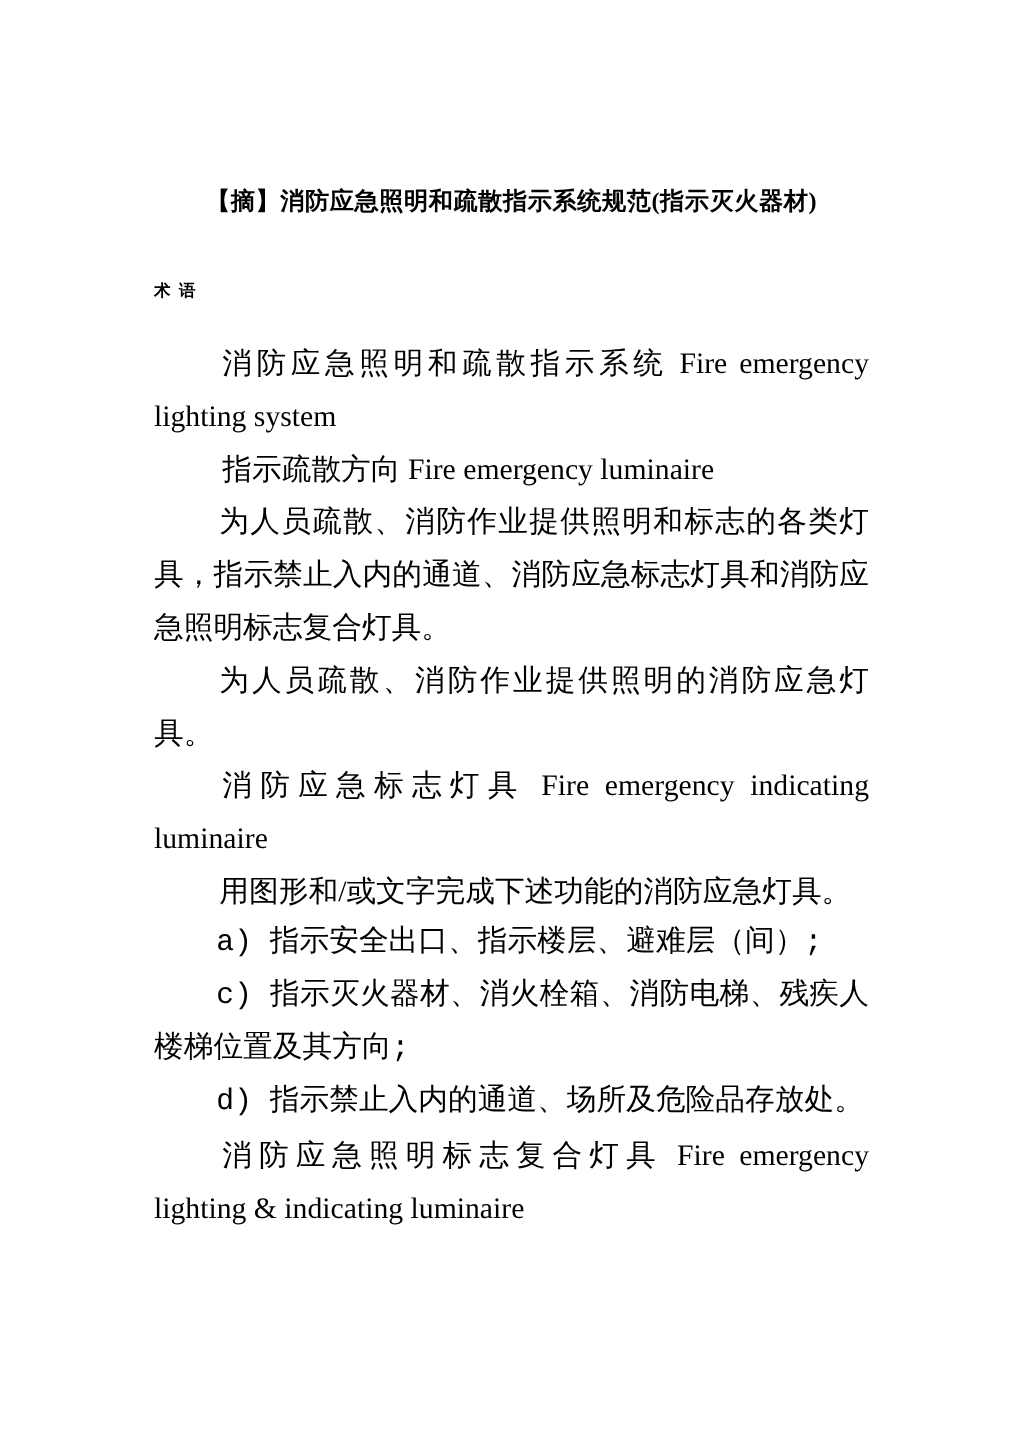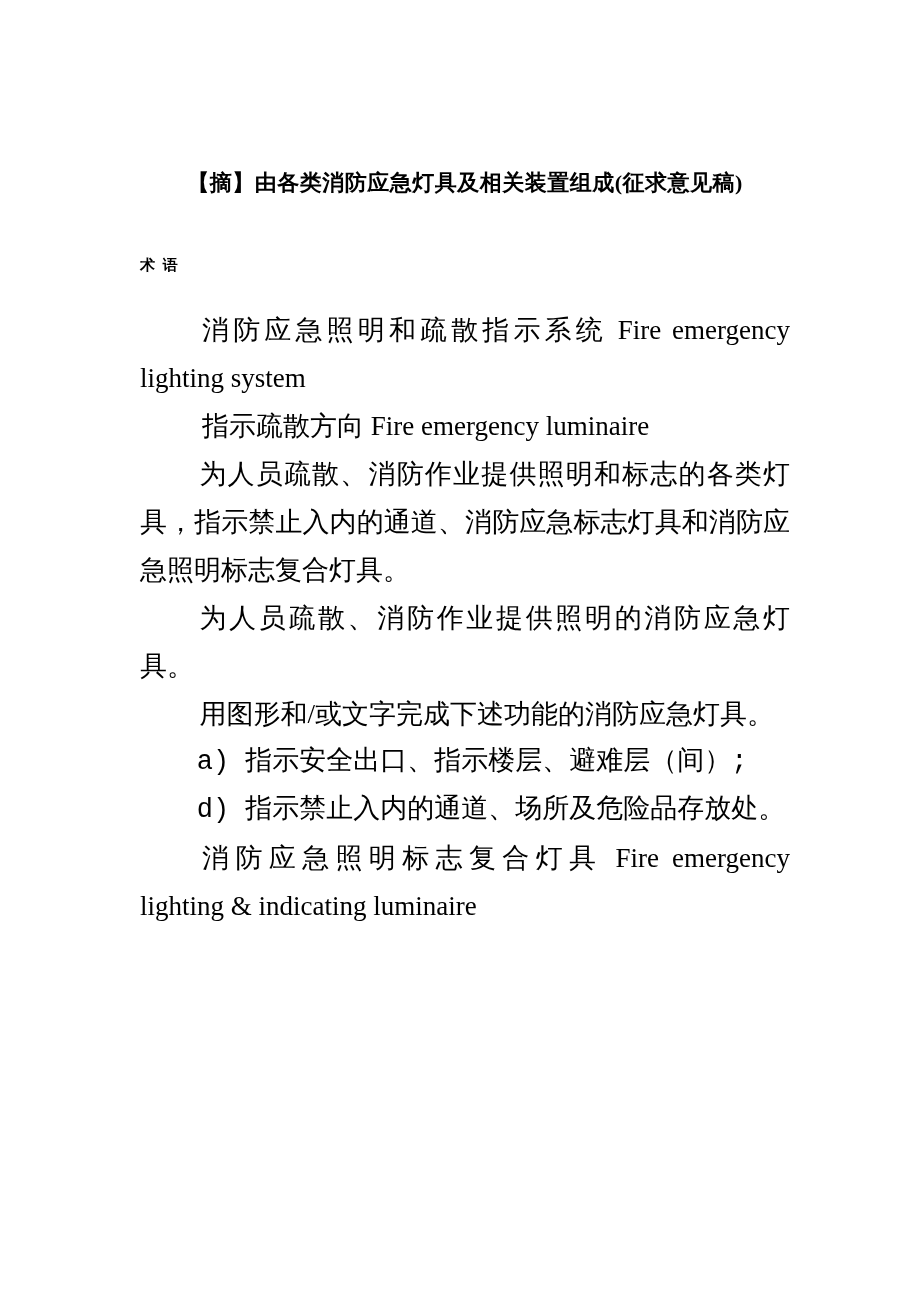--- a/index.html
+++ b/index.html
@@ -52,38 +52,40 @@
   .para.list {
     text-indent: 2.1em;
     font-family: Liberation Mono, monospace;
   }
 </style>
 </head>
 <body>
 
 <div class="page">
 
-  <h1 class="doc-title">【摘】由各类消防应急灯具及相关装置组成(征求意见稿)</h1>
+  <h1 class="doc-title">【摘】消防应急照明和疏散指示系统规范(指示灭火器材)</h1>
 
   <h2 class="section-heading">术 语</h2>
 
   <p class="para term">消防应急照明和疏散指示系统 Fire emergency lighting system</p>
 
 
   <p class="para term">指示疏散方向 Fire emergency luminaire</p>
 
   <p class="para body">为人员疏散、消防作业提供照明和标志的各类灯具，指示禁止入内的通道、消防应急标志灯具和消防应急照明标志复合灯具。</p>
 
 
   <p class="para body">为人员疏散、消防作业提供照明的消防应急灯具。</p>
 
+  <p class="para term">消防应急标志灯具 Fire emergency indicating luminaire</p>
 
   <p class="para body">用图形和/或文字完成下述功能的消防应急灯具。</p>
 
   <p class="para list">a) 指示安全出口、指示楼层、避难层（间）;</p>
 
 
+  <p class="para list">c) 指示灭火器材、消火栓箱、消防电梯、残疾人楼梯位置及其方向;</p>
 
   <p class="para list">d) 指示禁止入内的通道、场所及危险品存放处。</p>
 
   <p class="para term">消防应急照明标志复合灯具 Fire emergency lighting &amp; indicating luminaire</p>
 
 </div>
 
 </body></html>

